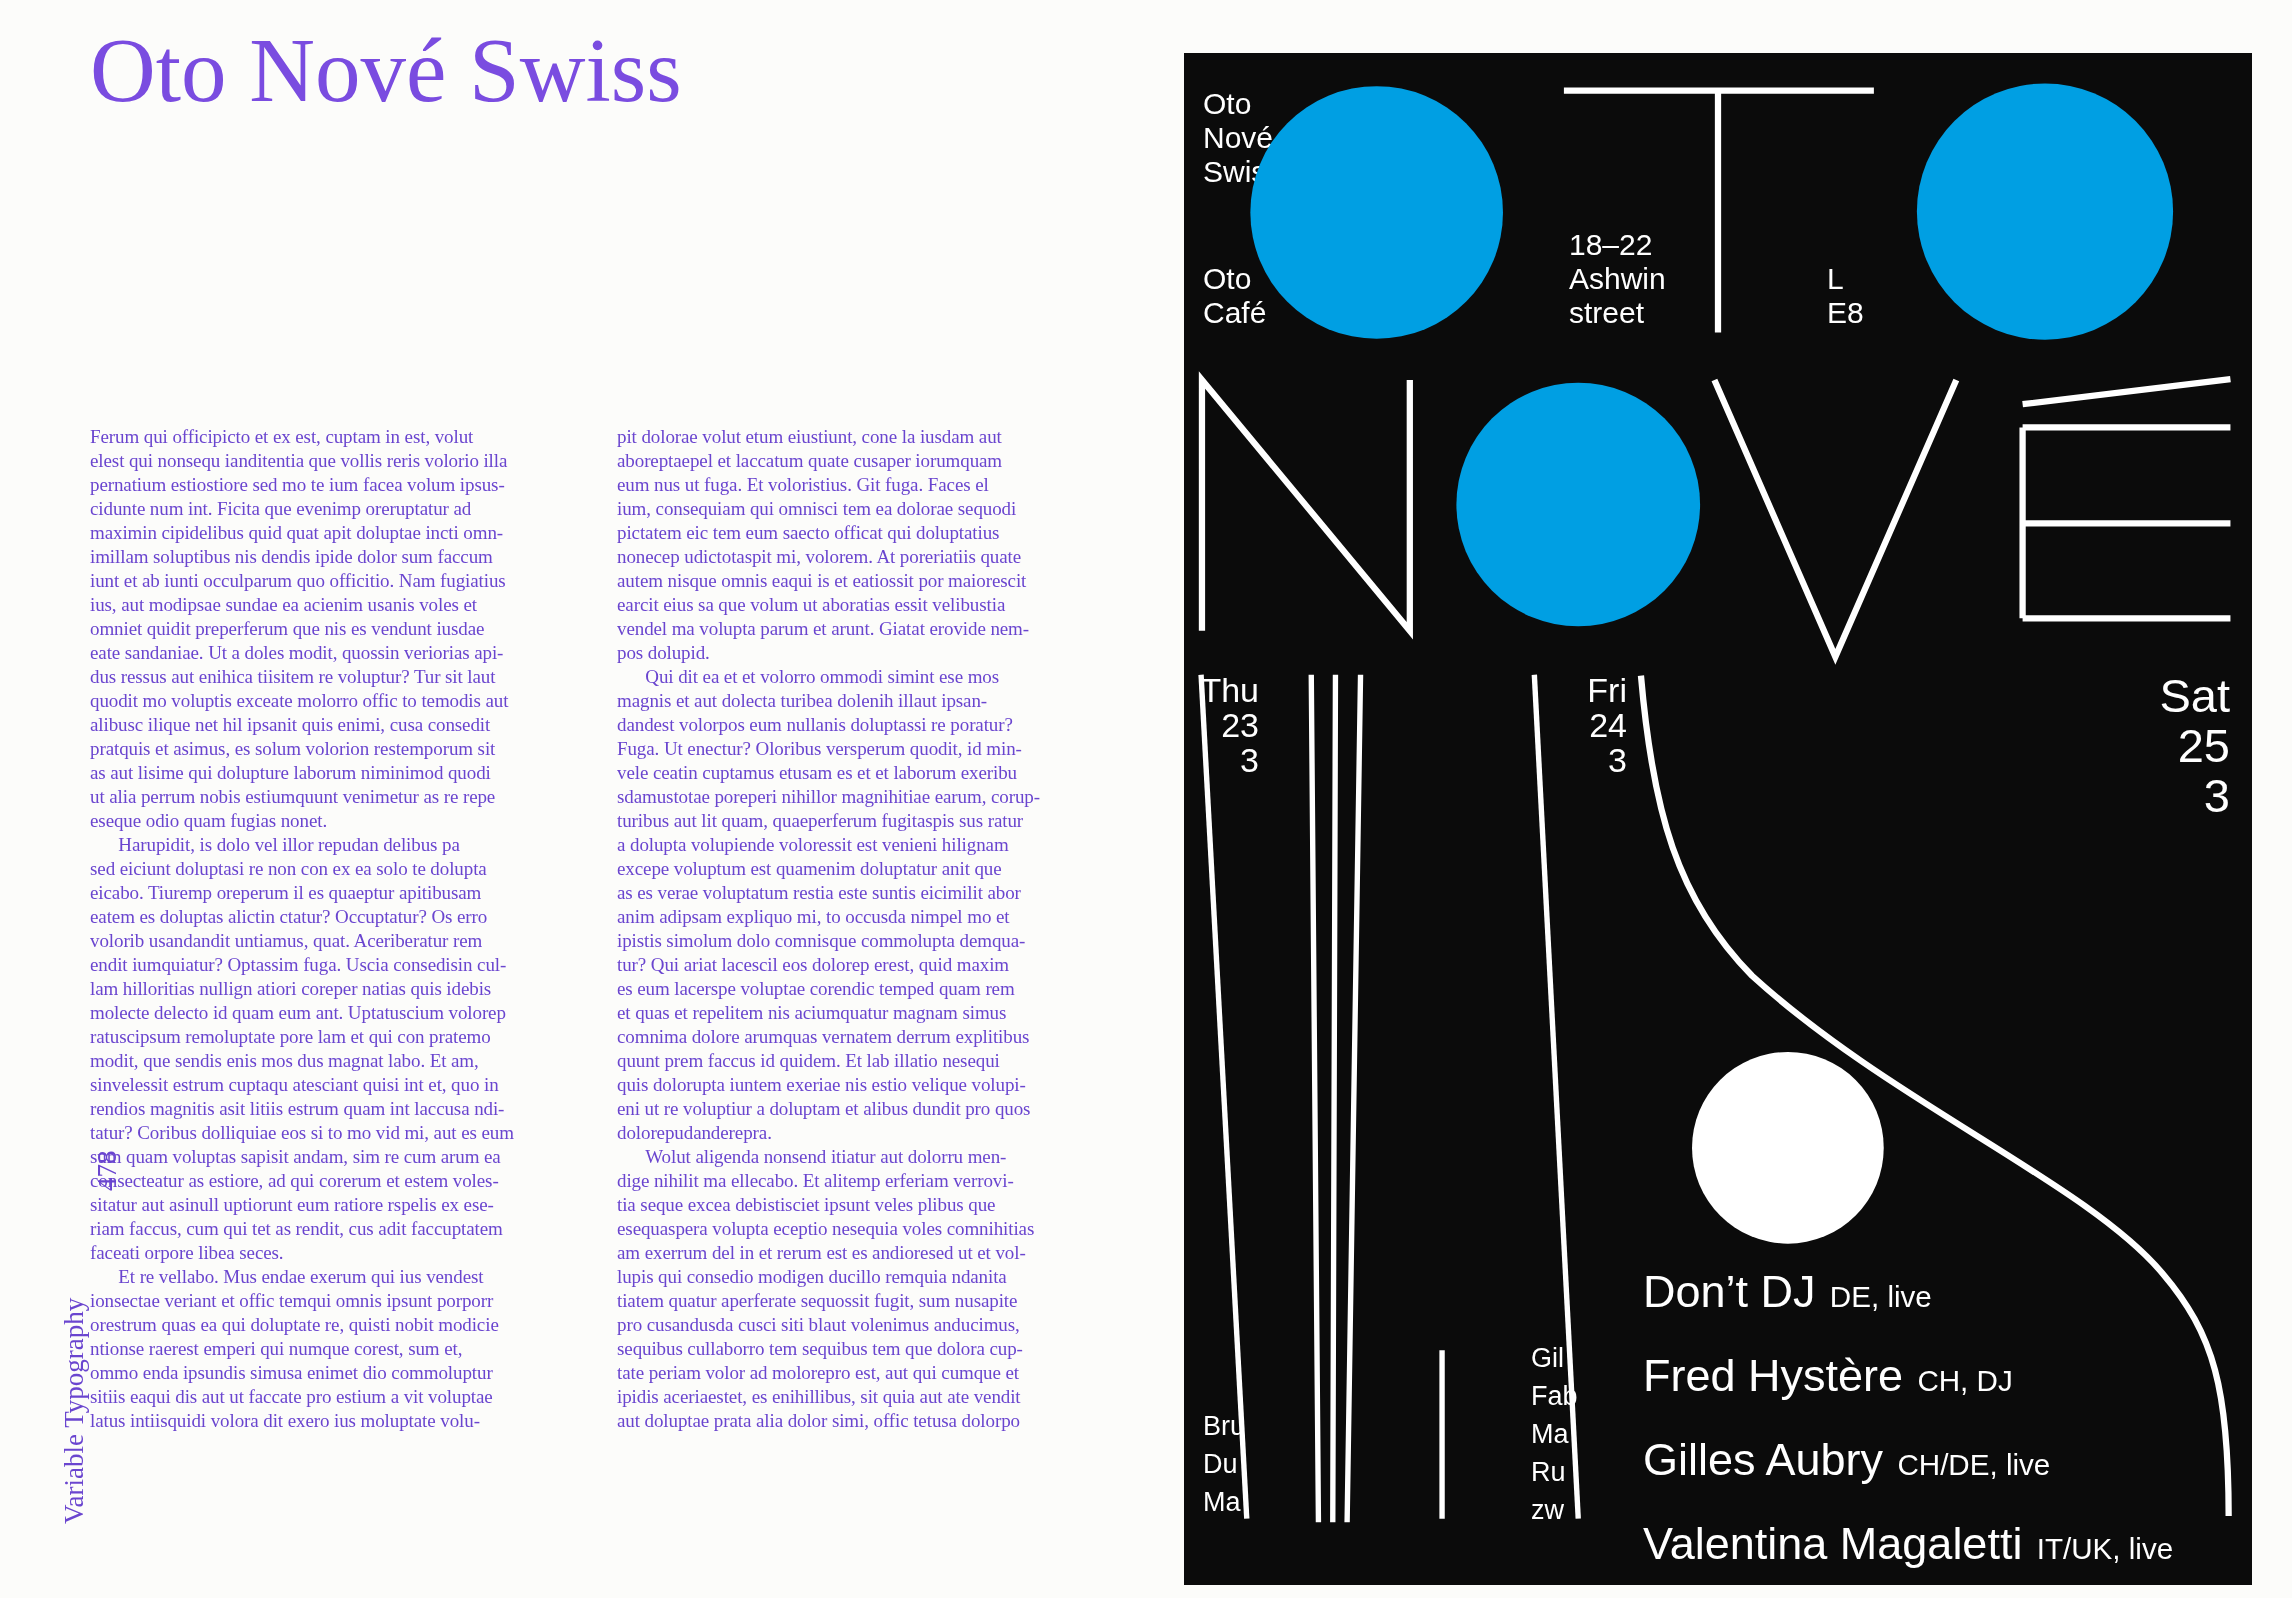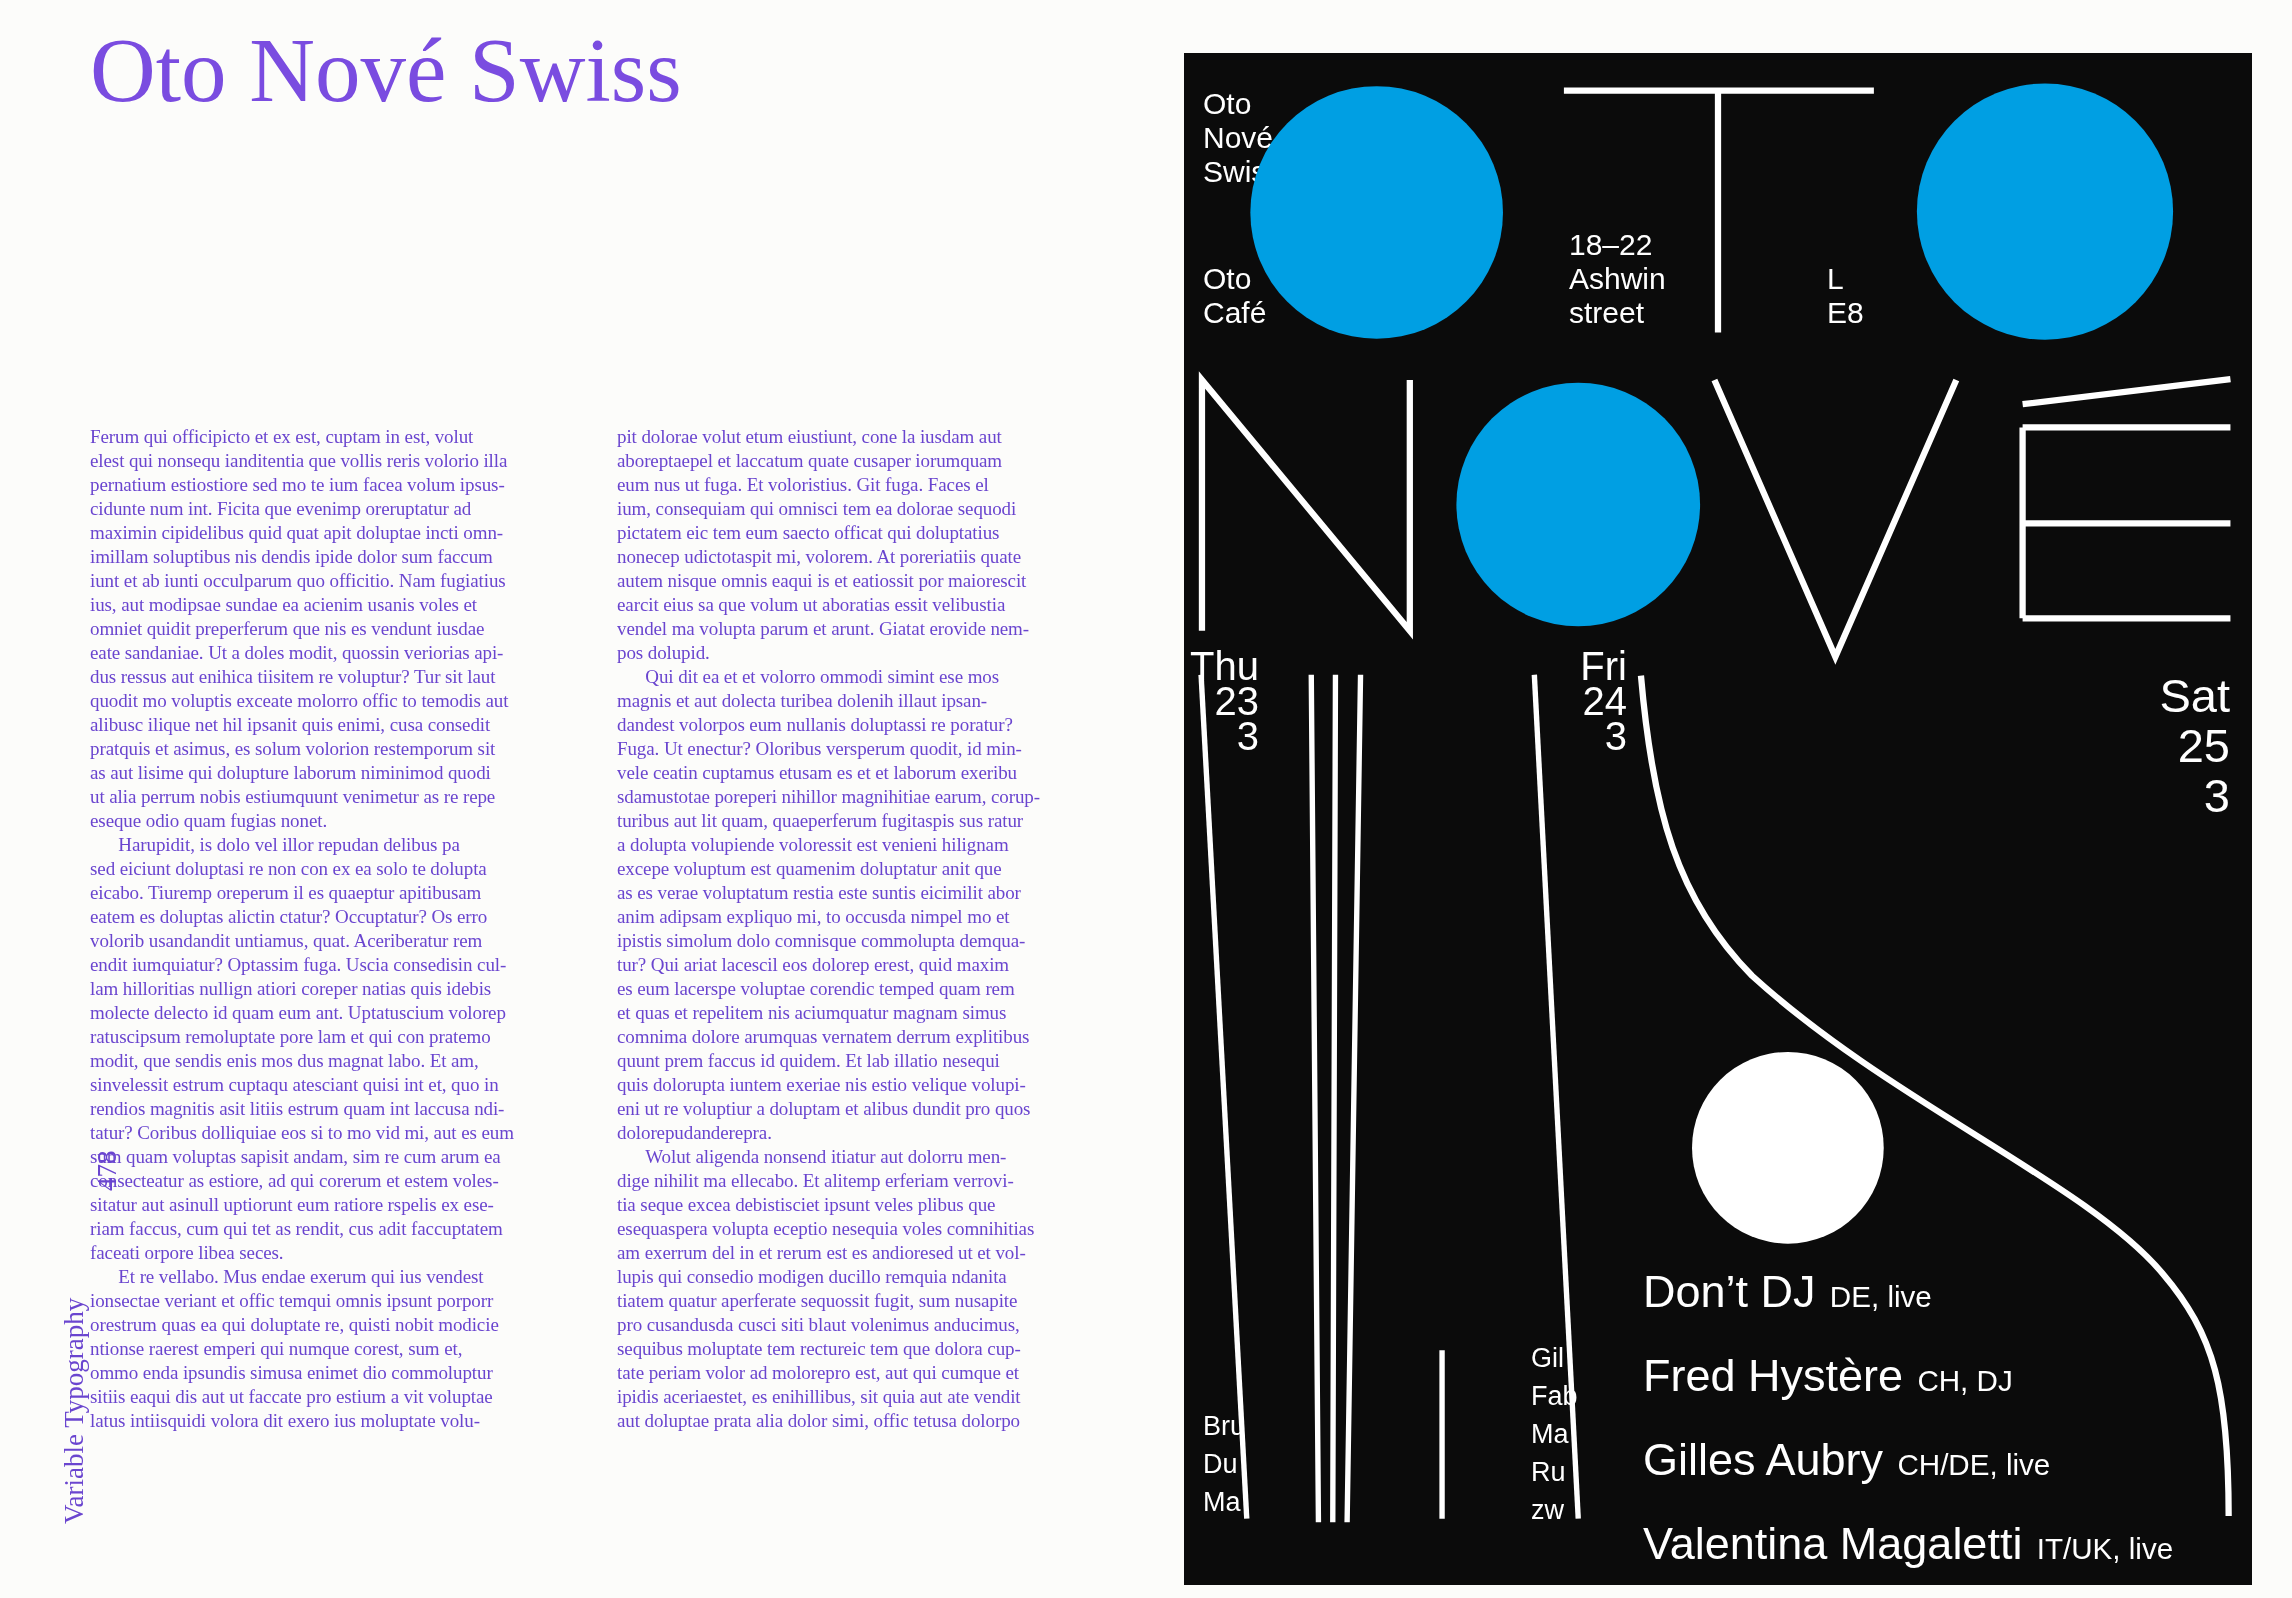--- a/index.html
+++ b/index.html
@@ -48,22 +48,22 @@
   }
   .poster .shapes{position:absolute;inset:0;z-index:2;}
   .poster .under{z-index:1;}
   .poster .over{z-index:3;}
   .ptext{position:absolute;font-size:30px;line-height:34px;}
   .brand{left:19px;top:34px;}
   .venue{left:19px;top:209px;}
   .address{left:385px;top:175px;}
   .location{left:643px;top:209px;}
   .date-block{
-    position:absolute;top:596px;left:0;text-align:right;
-    font-size:40px;line-height:35px;
+    position:absolute;top:620px;left:0;text-align:right;
+    font-size:34px;line-height:35px;
   }
   .date-thu{width:75px;}
   .date-fri{width:398px;margin-left:45px;}
   .date-sat{width:1046px;top:618px;font-size:47px;line-height:50px;}
   .clipped{
     position:absolute;overflow:hidden;
     font-size:27px;line-height:38px;
   }
   .clip-a{left:19px;top:1354px;width:41px;height:122px;}
   .clip-b{left:347px;top:1286px;width:47px;height:193px;}
@@ -160,21 +160,21 @@
     <div class="bline">eni ut re voluptiur a doluptam et alibus dundit pro quos</div>
     <div class="bline">dolorepudanderepra.</div>
     <div class="bline">  Wolut aligenda nonsend itiatur aut dolorru men-</div>
     <div class="bline">dige nihilit ma ellecabo. Et alitemp erferiam verrovi-</div>
     <div class="bline">tia seque excea debistisciet ipsunt veles plibus que</div>
     <div class="bline">esequaspera volupta eceptio nesequia voles comnihitias</div>
     <div class="bline">am exerrum del in et rerum est es andioresed ut et vol-</div>
     <div class="bline">lupis qui consedio modigen ducillo remquia ndanita</div>
     <div class="bline">tiatem quatur aperferate sequossit fugit, sum nusapite</div>
     <div class="bline">pro cusandusda cusci siti blaut volenimus anducimus,</div>
-    <div class="bline">sequibus moluptate tem rectureic tem que dolora cup-</div>
+    <div class="bline">sequibus cullaborro tem sequibus tem que dolora cup-</div>
     <div class="bline">tate periam volor ad molorepro est, aut qui cumque et</div>
     <div class="bline">ipidis aceriaestet, es enihillibus, sit quia aut ate vendit</div>
     <div class="bline">aut doluptae prata alia dolor simi, offic tetusa dolorpo</div>
   </div>
 
 <div class="v-label page-number">478</div>
 <div class="v-label sidebar-label">Variable Typography</div>
 
 <section class="poster">
 

